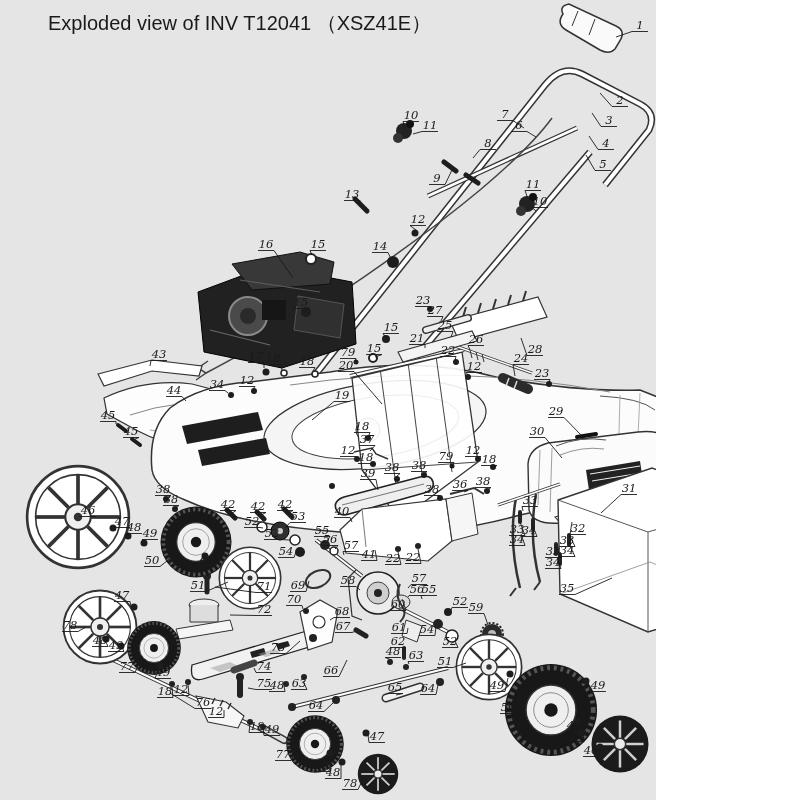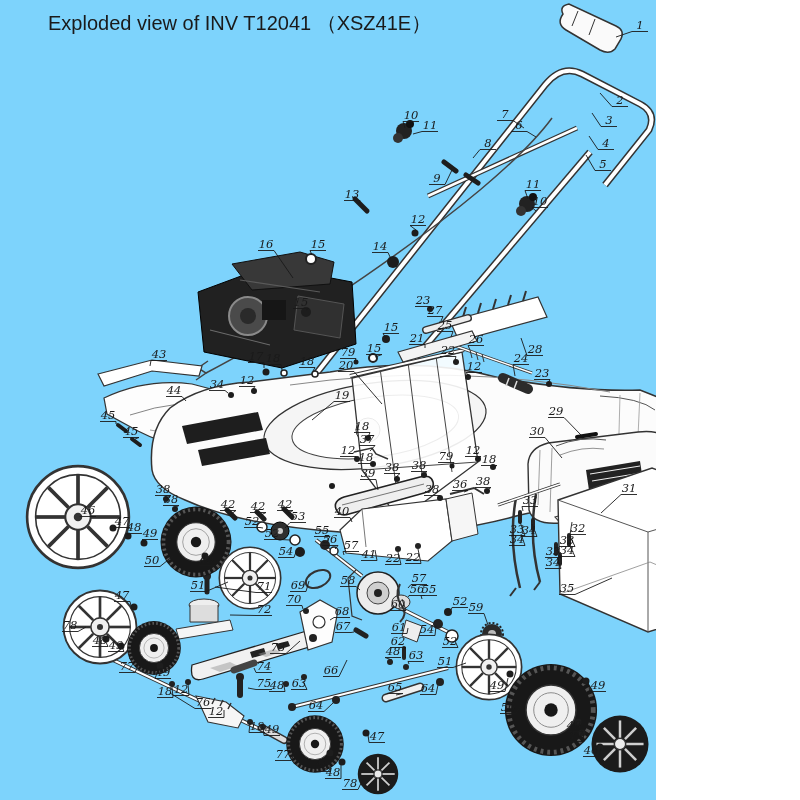--- a/index.html
+++ b/index.html
@@ -1,16 +1,16 @@
 <!DOCTYPE html>
 <html><head>
 <meta charset="utf-8">
 <style>
   html,body{margin:0;padding:0;background:#fff;}
-  .page{position:relative;width:656px;height:800px;background:#7dd3fc;overflow:hidden;
+  .page{position:relative;width:656px;height:800px;background:#e5e5e5;overflow:hidden;
         font-family:"Liberation Sans",sans-serif;}
   .title{position:absolute;left:48px;top:10px;font-size:20px;color:#1a1a1a;
          font-family:"Liberation Sans",sans-serif;}
   svg{position:absolute;left:0;top:0;}
   svg text{font-family:"DejaVu Serif",serif;font-style:italic;font-size:11.5px;fill:#1a1a1a;}
 </style>
 </head>
 <body>
 
 <div class="page">

